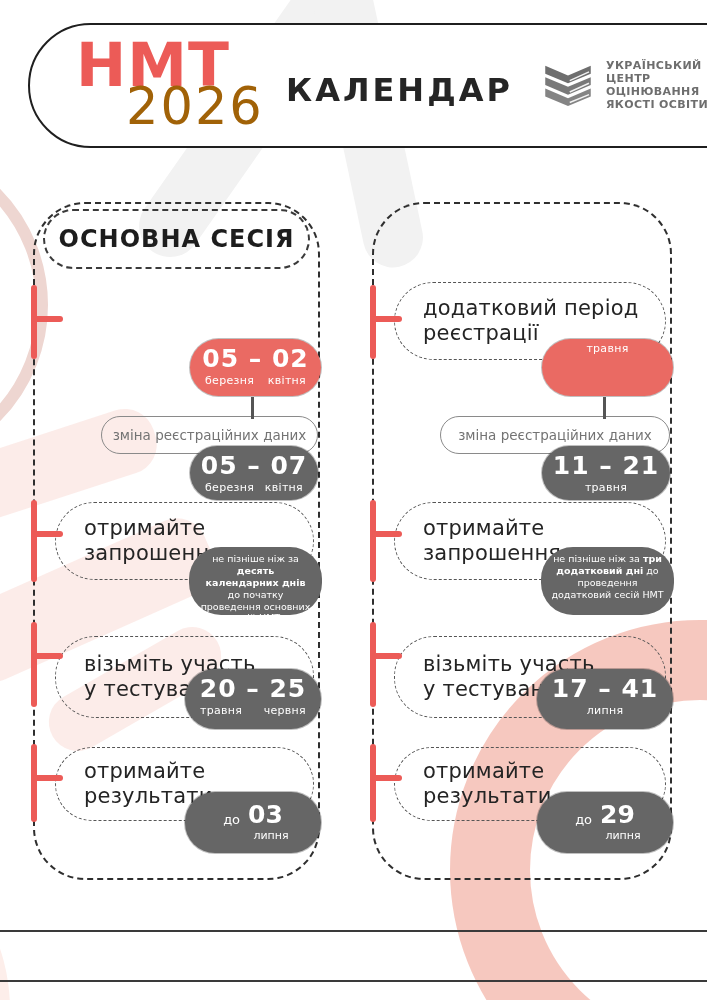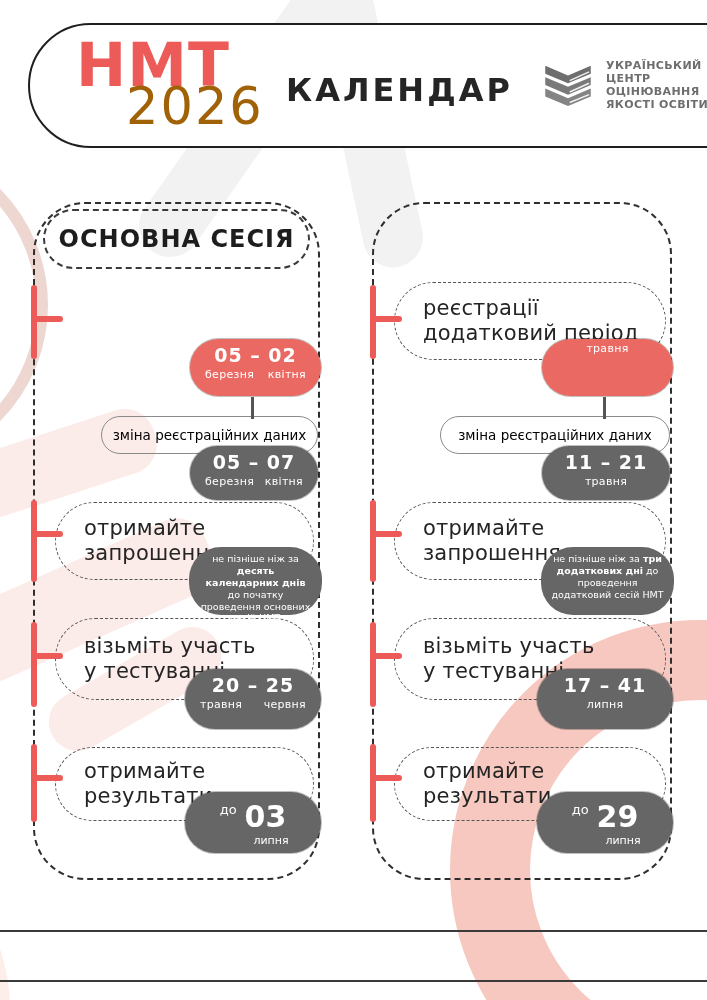--- a/index.html
+++ b/index.html
@@ -49,44 +49,44 @@
 
   .session-title{position:absolute;left:8px;right:8px;top:5px;height:60px;border:2px dashed #3a3a3a;
                  border-radius:32px;display:flex;align-items:center;justify-content:center;
                  font-size:24px;font-weight:800;letter-spacing:1px;color:#1d1d1d;background:transparent;}
 
   .step{position:absolute;left:20px;right:4px;border:1px dashed #555;border-radius:40px;
         display:flex;flex-direction:column;justify-content:center;padding-left:28px;}
   .step .lbl{font-size:21px;color:#242424;line-height:1.18;letter-spacing:.2px;}
   .s1{top:78px;height:78px;}
   .s2{top:298px;height:78px;}
-  .s3{top:414px;height:82px;}
+  .s3{top:432px;height:82px;}
   .s4{top:543px;height:74px;}
 
   .connector{position:absolute;top:193px;right:64px;width:3px;height:22px;background:#555;z-index:2;}
 
   .sub-pill{position:absolute;left:66px;right:0;top:212px;height:38px;border:1px solid #8a8a8a;
             border-radius:19px;display:flex;align-items:center;justify-content:center;
-            font-size:13.5px;color:#000000;background:transparent;}
+            font-size:13.5px;color:#737373;background:transparent;}
 
   .dp{position:absolute;right:-3px;width:131px;color:#fff;text-align:center;border-radius:30px;z-index:3;
       box-shadow:0 0 0 1px rgba(30,30,30,.28);}
   .dp-red{background:var(--pill-red);}
   .dp-gray{background:var(--pill-gray);}
   .dp1{top:135px;height:57px;}
   .dp-sub{top:242px;height:54px;width:128px;right:0;}
   .dp3{top:465px;height:60px;width:136px;}
   .dp4{top:588px;height:61px;width:136px;}
-  .dp .nums{font-size:19px;font-weight:700;letter-spacing:1px;margin-top:7px;line-height:1;}
+  .dp .nums{font-size:25px;font-weight:700;letter-spacing:1px;margin-top:7px;line-height:1;}
   .dp .months{display:flex;font-size:11px;margin-top:3px;letter-spacing:.3px;}
   .months-spread{justify-content:space-between;padding:0 15px;}
   .months-center{justify-content:center;}
-  .final-row{display:flex;align-items:flex-start;justify-content:center;gap:8px;margin-top:10px;}
+  .final-row{display:flex;align-items:flex-end;justify-content:center;gap:8px;margin-top:10px;}
   .final-prefix{font-size:13px;}
-  .final-day{font-size:30px;font-weight:700;line-height:1;}
+  .final-day{font-size:25px;font-weight:700;line-height:1;}
   .final-month{font-size:11px;margin-top:2px;padding-left:36px;text-align:center;}
 
   .bubble{position:absolute;right:-4px;top:343px;width:133px;height:68px;background:var(--pill-gray);
           border-radius:32px;color:#fff;display:flex;align-items:flex-start;justify-content:center;
           text-align:center;font-size:9.5px;line-height:1.25;padding:6px 10px;z-index:3;}
 
   .tick{position:absolute;left:-4px;width:6px;background:var(--red);border-radius:3px;z-index:4;}
   .tick::after{content:"";position:absolute;top:31px;left:2px;width:30px;height:6px;background:var(--red);
                border-radius:3px;}
   .t1{top:81px;height:74px;}
@@ -200,22 +200,22 @@
   </div>
 
   <div class="session col-right">
 
     <div class="tick t1"></div>
     <div class="tick t2"></div>
     <div class="tick t3"></div>
     <div class="tick t4"></div>
 
     <div class="step s1">
+      <span class="lbl">додатковий період</span>
       <span class="lbl">реєстрації</span>
-      <span class="lbl">додатковий період</span>
     </div>
     <div class="dp dp-red dp1">
       <div class="months months-center">
         <span>травня</span>
       </div>
     </div>
 
     <div class="connector"></div>
     <div class="sub-pill">зміна реєстраційних даних</div>
     <div class="dp dp-gray dp-sub">
@@ -223,21 +223,21 @@
       <div class="months months-center">
         <span>травня</span>
       </div>
     </div>
 
     <div class="step s2">
       <span class="lbl">отримайте запрошення</span>
     </div>
     <div class="bubble">
       <span>
-        <span>не пізніше ніж за </span><b>три додаткових дні</b><span> до проведення додатковий сесій НМТ</span>
+        <span>не пізніше ніж за </span><b>три додатковий дні</b><span> до проведення додатковий сесій НМТ</span>
       </span>
     </div>
 
     <div class="step s3">
       <span class="lbl">візьміть участь</span>
       <span class="lbl">у тестуванні</span>
     </div>
     <div class="dp dp-gray dp3">
       <div class="nums">17 – 41</div>
       <div class="months months-center">

